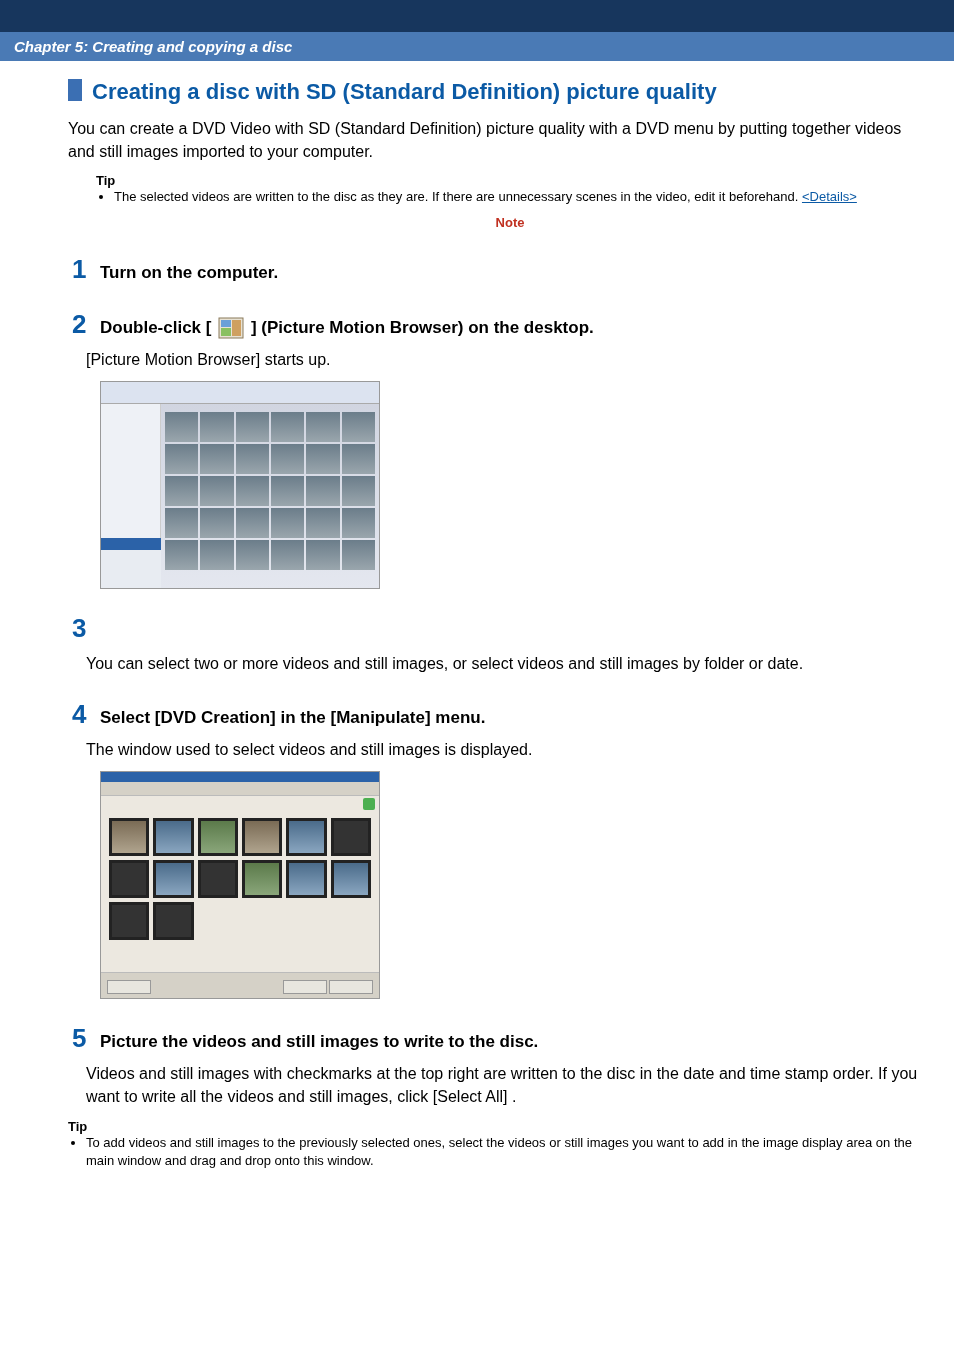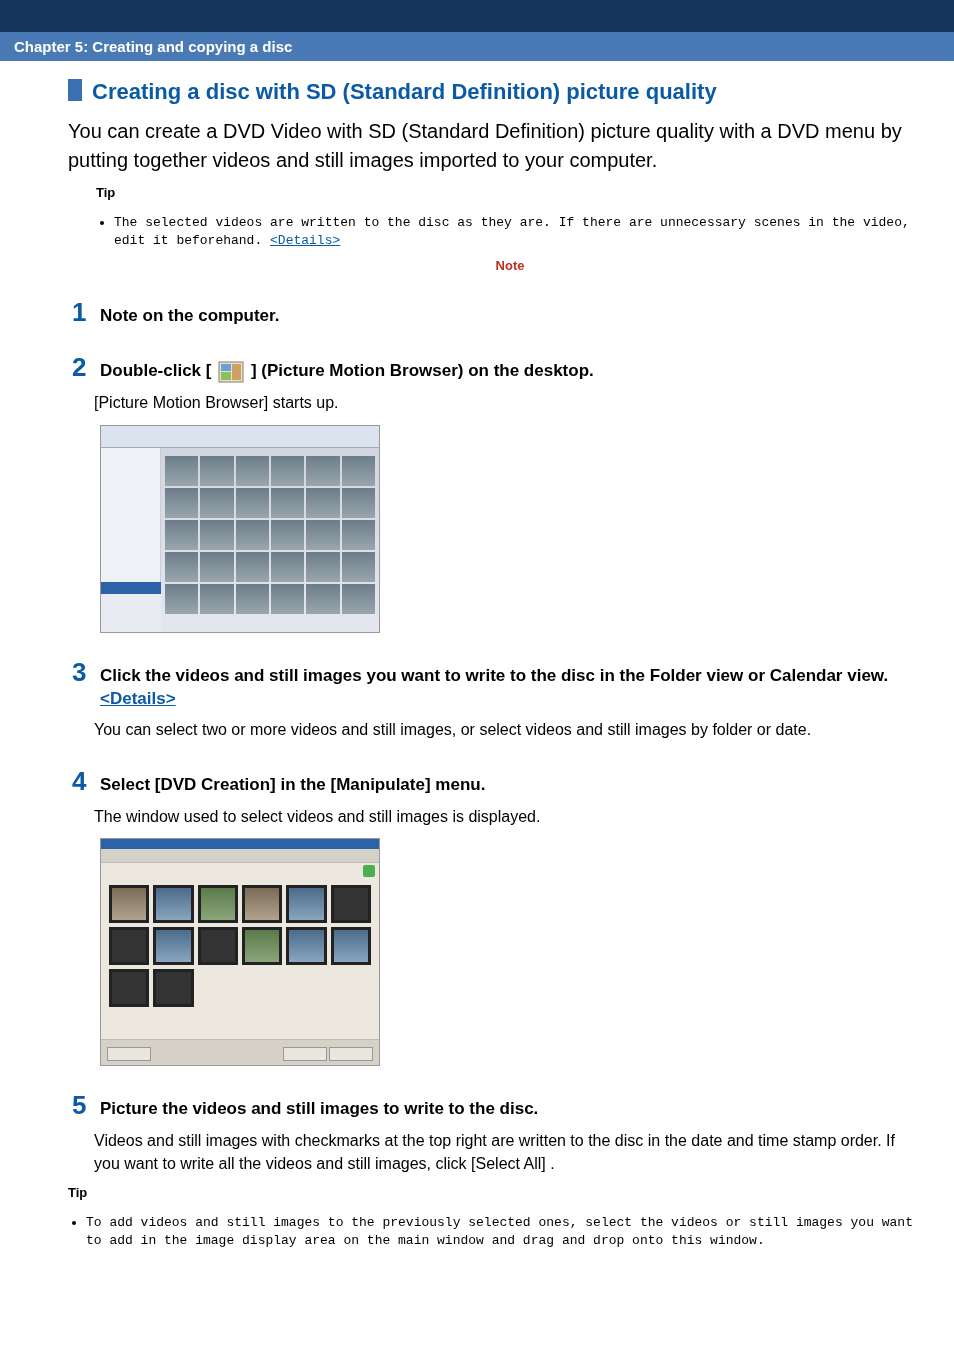--- a/index.html
+++ b/index.html
@@ -1,34 +1,34 @@
 <!DOCTYPE html>
 <html><head>
 <meta charset="utf-8">
 <style>
   * { box-sizing: border-box; margin: 0; padding: 0; }
   body { font-family: Arial, Helvetica, sans-serif; background: #fff; color: #000; width: 954px; }
   .topbar { background: #17365d; height: 32px; }
-  .chapter-bar { background: #4a7ab5; color: #fff; font-weight: bold; font-size: 15px; padding: 6px 14px; }
+  .chapter-bar { background: #4a7ab5; color: #fff; font-weight: bold; font-size: 15px; padding: 6px 14px; font-style: italic; }
   .content { padding: 18px 30px 40px 68px; }
   .title-row { display: flex; align-items: flex-start; margin-bottom: 12px; }
   .title-block { width: 14px; height: 22px; background: #3b6fb3; margin-right: 10px; flex-shrink: 0; }
   .title-text { color: #0b5aa5; font-size: 22px; font-weight: bold; }
-  .intro { font-size: 20px; line-height: 1.45; margin-bottom: 10px; }
+  .intro { font-size: 16px; line-height: 1.45; margin-bottom: 10px; }
   .tip-block, .note-block { margin: 6px 0 8px 28px; font-size: 13px; }
   .tip-label { font-weight: bold; font-size: 13px; }
   .note-label { font-weight: bold; font-size: 13px; color: #c03020; text-align: center; }
-  .bullet-list { list-style: disc; margin-left: 18px; margin-top: 14px; font-family: Liberation Mono, monospace; }
+  .bullet-list { list-style: disc; margin-left: 18px; margin-top: 0; }
   .bullet-list li { line-height: 1.4; font-size: 13px; }
   .link { color: #0b5aa5; text-decoration: underline; cursor: pointer; }
   .step { margin-top: 24px; }
   .step-row { display: flex; align-items: baseline; }
   .step-num { color: #0b5aa5; font-size: 26px; font-weight: bold; width: 28px; flex-shrink: 0; margin-left: 4px; }
   .step-title { font-size: 17px; font-weight: bold; line-height: 1.35; }
-  .step-body { margin-left: 26px; margin-top: 8px; font-size: 16px; line-height: 1.45; }
+  .step-body { margin-left: 18px; margin-top: 8px; font-size: 16px; line-height: 1.45; }
   .inline-icon { display: inline-block; width: 26px; height: 22px; vertical-align: middle; margin: 0 2px; }
   .screenshot { display: block; margin: 10px 0 0 32px; border: 1px solid #999; }
   .shot1 { width: 280px; height: 208px; background: linear-gradient(#cfd3df, #e4e7ef); position: relative; }
   .s1-top { position:absolute; top:0; left:0; right:0; height:22px; background:#dce3f0; border-bottom:1px solid #aaa;}
   .s1-left { position:absolute; top:22px; left:0; width:60px; bottom:0; background:#eef1f6; border-right:1px solid #ccc;}
   .s1-left-bot { position:absolute; bottom:38px; left:0; width:60px; height:12px; background:#2b62a8;}
   .s1-left-bot2 { position:absolute; bottom:0; left:0; width:60px; height:38px; background:#e8ecf2;}
   .s1-thumbs { position:absolute; top:28px; left:62px; right:2px; bottom:2px; display:grid; grid-template-columns: repeat(6, 1fr); grid-auto-rows: 30px; gap:2px; padding:2px;}
   .thumb { background: linear-gradient(#6b7d8a,#9aa6ad); }
   .shot2 { width: 280px; height: 228px; background: #ece8e0; position: relative; }
@@ -68,21 +68,21 @@
     </ul>
   </div>
 
   <div class="note-block">
     <div class="note-label">Note</div>
   </div>
 
   <div class="step">
     <div class="step-row">
       <div class="step-num">1</div>
-      <div class="step-title">Note on the computer.</div>
+      <div class="step-title">Turn on the computer.</div>
     </div>
   </div>
 
   <div class="step">
     <div class="step-row">
       <div class="step-num">2</div>
       <div class="step-title">
         <span>Double-click [ </span>
         <span class="inline-icon">
           <svg viewBox="0 0 26 22">
@@ -132,23 +132,20 @@
           <div class="thumb"></div>
           <div class="thumb"></div>
           <div class="thumb"></div>
       </div>
     </div>
   </div>
 
   <div class="step">
     <div class="step-row">
       <div class="step-num">3</div>
-      <div class="step-title">
-        <span>Click the videos and still images you want to write to the disc in the Folder view or Calendar view. </span><a class="link">&lt;Details&gt;</a>
-      </div>
     </div>
     <p class="step-body">You can select two or more videos and still images, or select videos and still images by folder or date.</p>
   </div>
 
   <div class="step">
     <div class="step-row">
       <div class="step-num">4</div>
       <div class="step-title">Select [DVD Creation] in the [Manipulate] menu.</div>
     </div>
     <p class="step-body">The window used to select videos and still images is displayed.</p>

